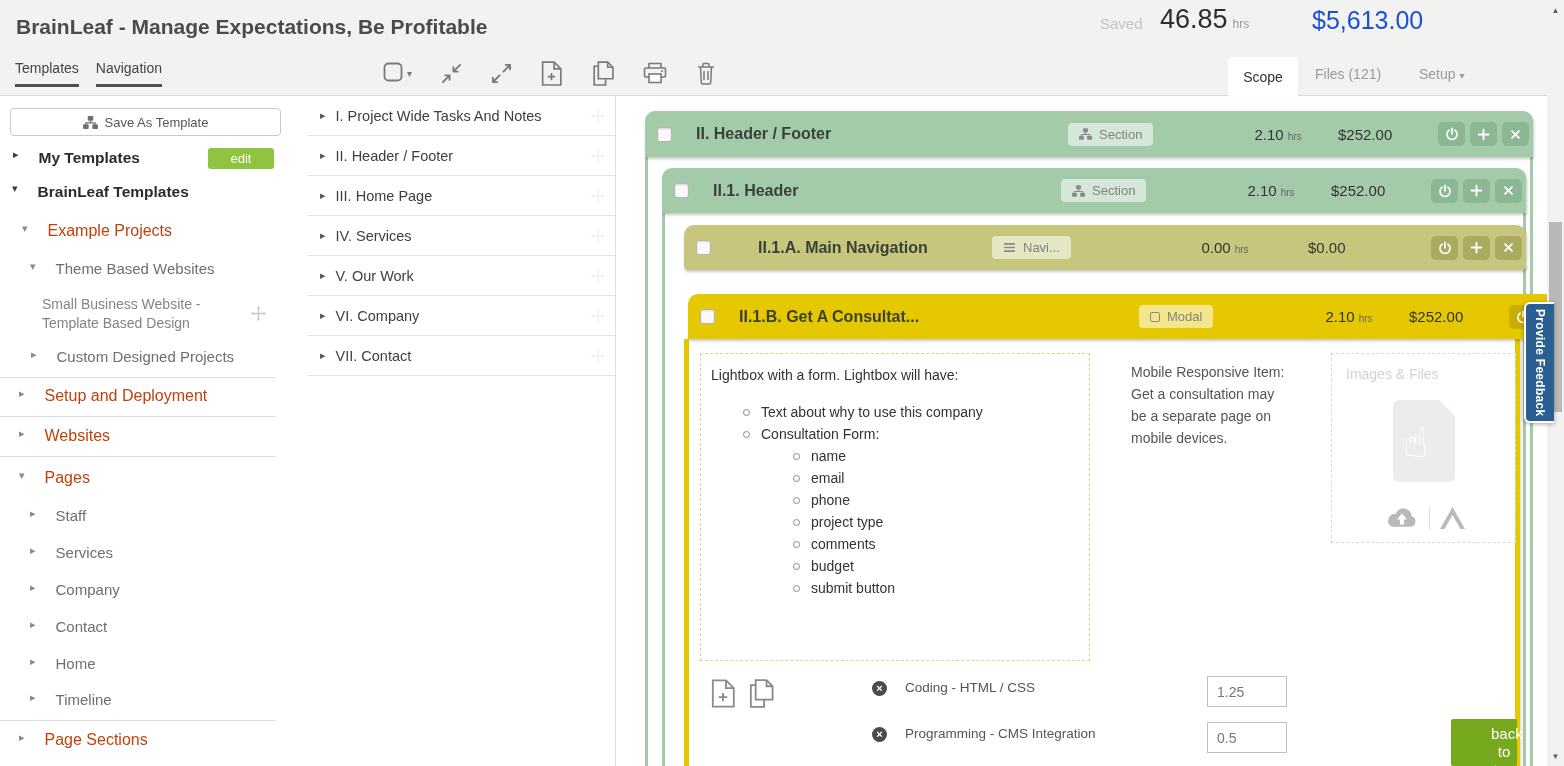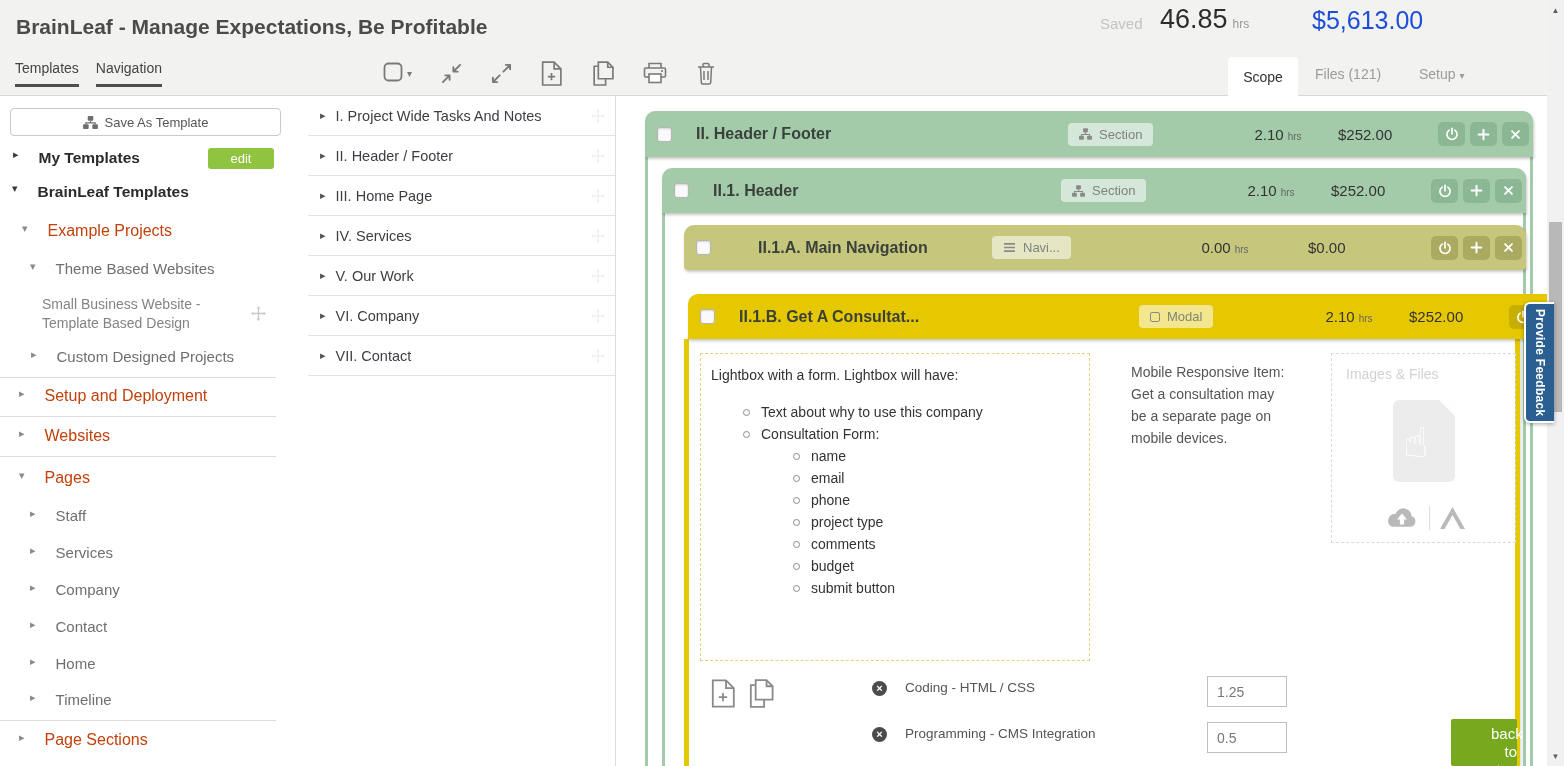--- a/index.html
+++ b/index.html
@@ -89,21 +89,21 @@
 .ip-actions { position:absolute; left:0; bottom:12px; width:185px; display:flex; align-items:center; justify-content:center; gap:10px; }
 .vline { width:1px; height:24px; background:#ddd; }
 
 
 .task-tools { position:absolute; left:95px; top:583px; display:flex; gap:12px; z-index:2; }
 .task-tools .tt { cursor:pointer; }
 .xc { position:absolute; width:15px; height:15px; background:#4b4b4b; border-radius:50%; color:#fff; font-size:11px; font-weight:bold; line-height:14px; text-align:center; z-index:2; cursor:pointer; }
 .xc::before { content:"\00D7"; }
 .task-lbl { position:absolute; font-size:13.5px; color:#555; z-index:2; }
 .task-input { position:absolute; width:80px; height:31px; border:1px solid #bfbfbf; font-size:14px; color:#777; padding-left:9px; font-family:"Liberation Sans", sans-serif; z-index:2; }
-.backtop { position:absolute; left:835px; top:623px; width:66px; height:47px; background:#76a91e; color:#fff; font-size:15px; line-height:18px; text-align:right; padding-top:6px; z-index:4; cursor:pointer; border-radius:2px;padding-left:40px; }
+.backtop { position:absolute; left:835px; top:623px; width:66px; height:47px; background:#76a91e; color:#fff; font-size:15px; line-height:18px; text-align:center; padding-top:6px; z-index:4; cursor:pointer; border-radius:2px;padding-left:40px; }
 
 
 .feedback { position:absolute; left:1524px; top:302px; width:30px; height:121px; background:#2b5e91; border:2px solid #fff; border-right:none; border-radius:6px 0 0 6px; box-shadow:0 1px 4px rgba(0,0,0,.35); color:#fff; font-size:12px; font-weight:bold; writing-mode:vertical-rl; text-align:center; letter-spacing:.3px; z-index:6; cursor:pointer; display:flex; align-items:center; justify-content:center; }
 .vscroll { position:absolute; right:0; top:0; width:17px; height:766px; background:#f1f1f1; z-index:5; }
 .vs-arrow { position:absolute; left:0; width:17px; height:17px; font-size:8px; color:#5e5e5e; text-align:center; line-height:17px; cursor:pointer; }
 .vs-thumb { position:absolute; left:2px; top:222px; width:13px; height:190px; background:#b8b8b8; cursor:pointer; }
 svg { display:block; }
 </style>
 </head>
 <body>

